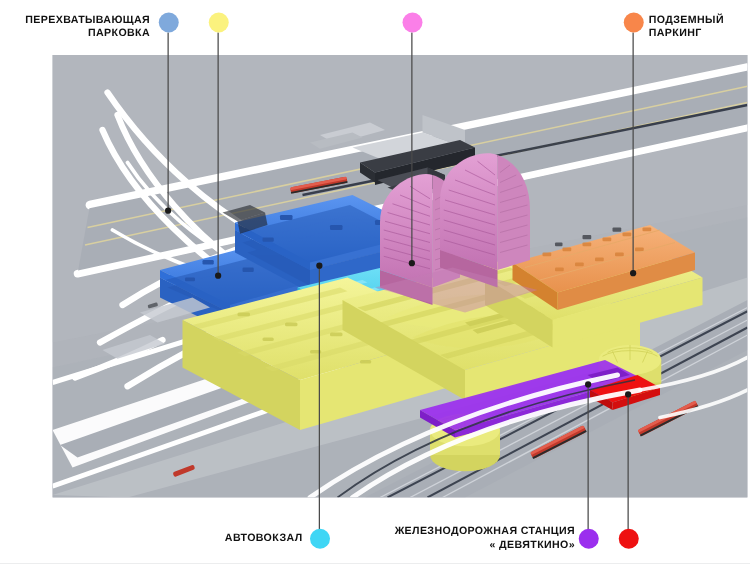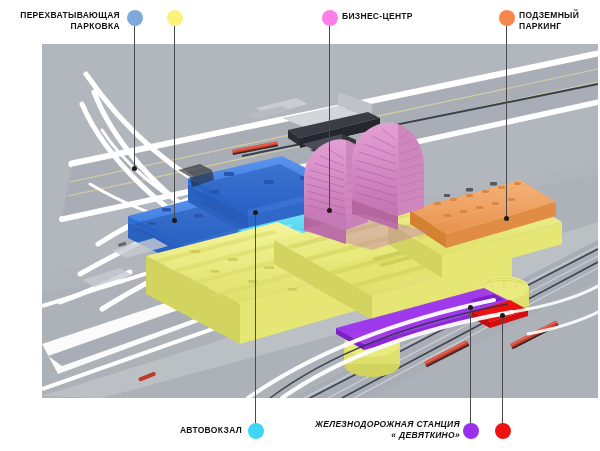--- a/index.html
+++ b/index.html
@@ -458,37 +458,36 @@
   <div class="lbl right" style="left:4px;top:10px;width:100px;">ПЕРЕХВАТЫВАЮЩАЯ
 ПАРКОВКА</div>
   <div class="dot" style="left:111px;top:10px;width:16px;height:16px;background:#7FA9DC;"></div>
   <div class="leader" style="left:118px;top:26px;height:143px;"></div>
   <div class="tip" style="left:116px;top:166px;"></div>
 
   <div class="dot" style="left:151px;top:10px;width:16px;height:16px;background:#FBF27E;"></div>
   <div class="leader" style="left:158px;top:26px;height:195px;"></div>
   <div class="tip" style="left:156px;top:218px;"></div>
 
-  <div class="lbl left" style="left:326px;top:11px;width:120px;">БИЗНЕС-ЦЕНТР</div>
   <div class="dot" style="left:306px;top:10px;width:16px;height:16px;background:#FB7FE8;"></div>
   <div class="leader" style="left:313px;top:26px;height:185px;"></div>
   <div class="tip" style="left:311px;top:208px;"></div>
 
   <div class="lbl left" style="left:503px;top:10px;width:94px;">ПОДЗЕМНЫЙ
 ПАРКИНГ</div>
   <div class="dot" style="left:483px;top:10px;width:16px;height:16px;background:#F8864A;"></div>
   <div class="leader" style="left:490px;top:26px;height:193px;"></div>
   <div class="tip" style="left:488px;top:216px;"></div>
 
   <div class="lbl right" style="left:130px;top:425px;width:96px;">АВТОВОКЗАЛ</div>
   <div class="dot" style="left:232px;top:423px;width:16px;height:16px;background:#3FD6F5;"></div>
   <div class="leader" style="left:239px;top:213px;height:211px;"></div>
   <div class="tip" style="left:237px;top:210px;"></div>
 
-  <div class="lbl right" style="left:288px;top:419px;width:156px;font-style:italic;">ЖЕЛЕЗНОДОРОЖНАЯ СТАНЦИЯ
+  <div class="lbl right" style="left:288px;top:419px;width:156px;">ЖЕЛЕЗНОДОРОЖНАЯ СТАНЦИЯ
 « ДЕВЯТКИНО»</div>
   <div class="dot" style="left:447px;top:423px;width:16px;height:16px;background:#9B2FEE;"></div>
   <div class="leader" style="left:454px;top:308px;height:116px;"></div>
   <div class="tip" style="left:452px;top:305px;"></div>
 
   <div class="dot" style="left:479px;top:423px;width:16px;height:16px;background:#EE1111;"></div>
   <div class="leader" style="left:486px;top:316px;height:108px;"></div>
   <div class="tip" style="left:484px;top:313px;"></div>
 
 </div>

